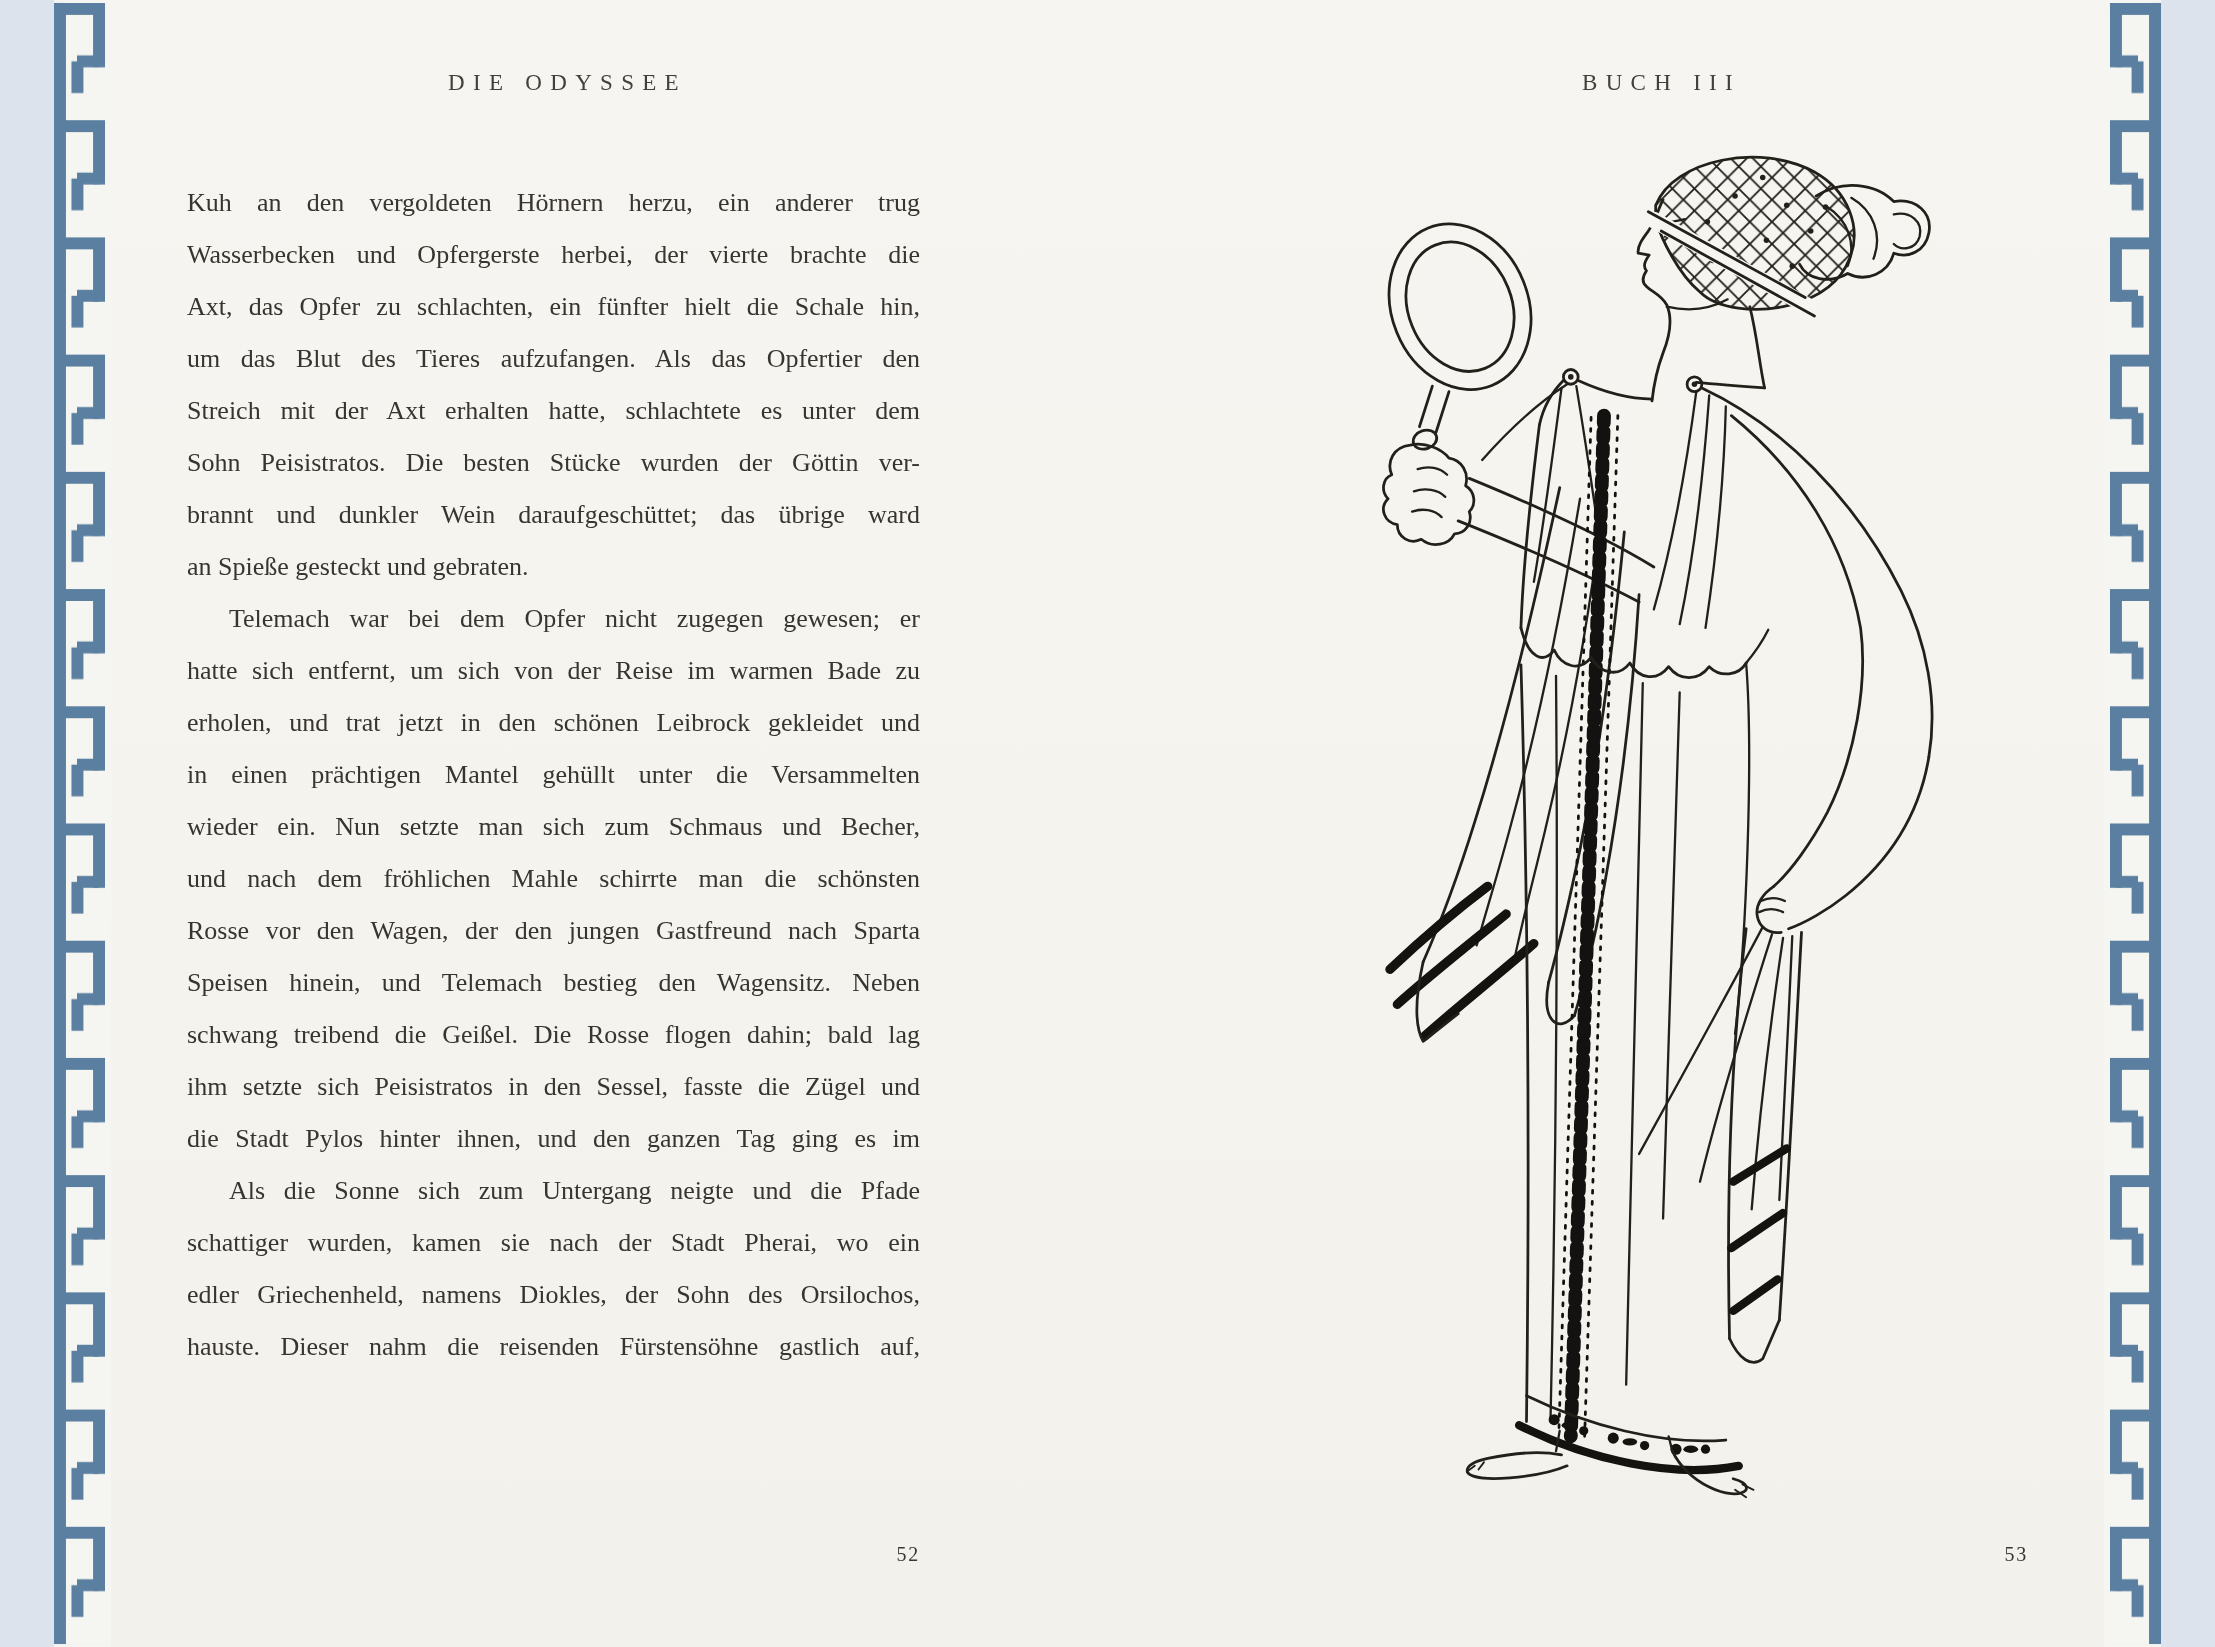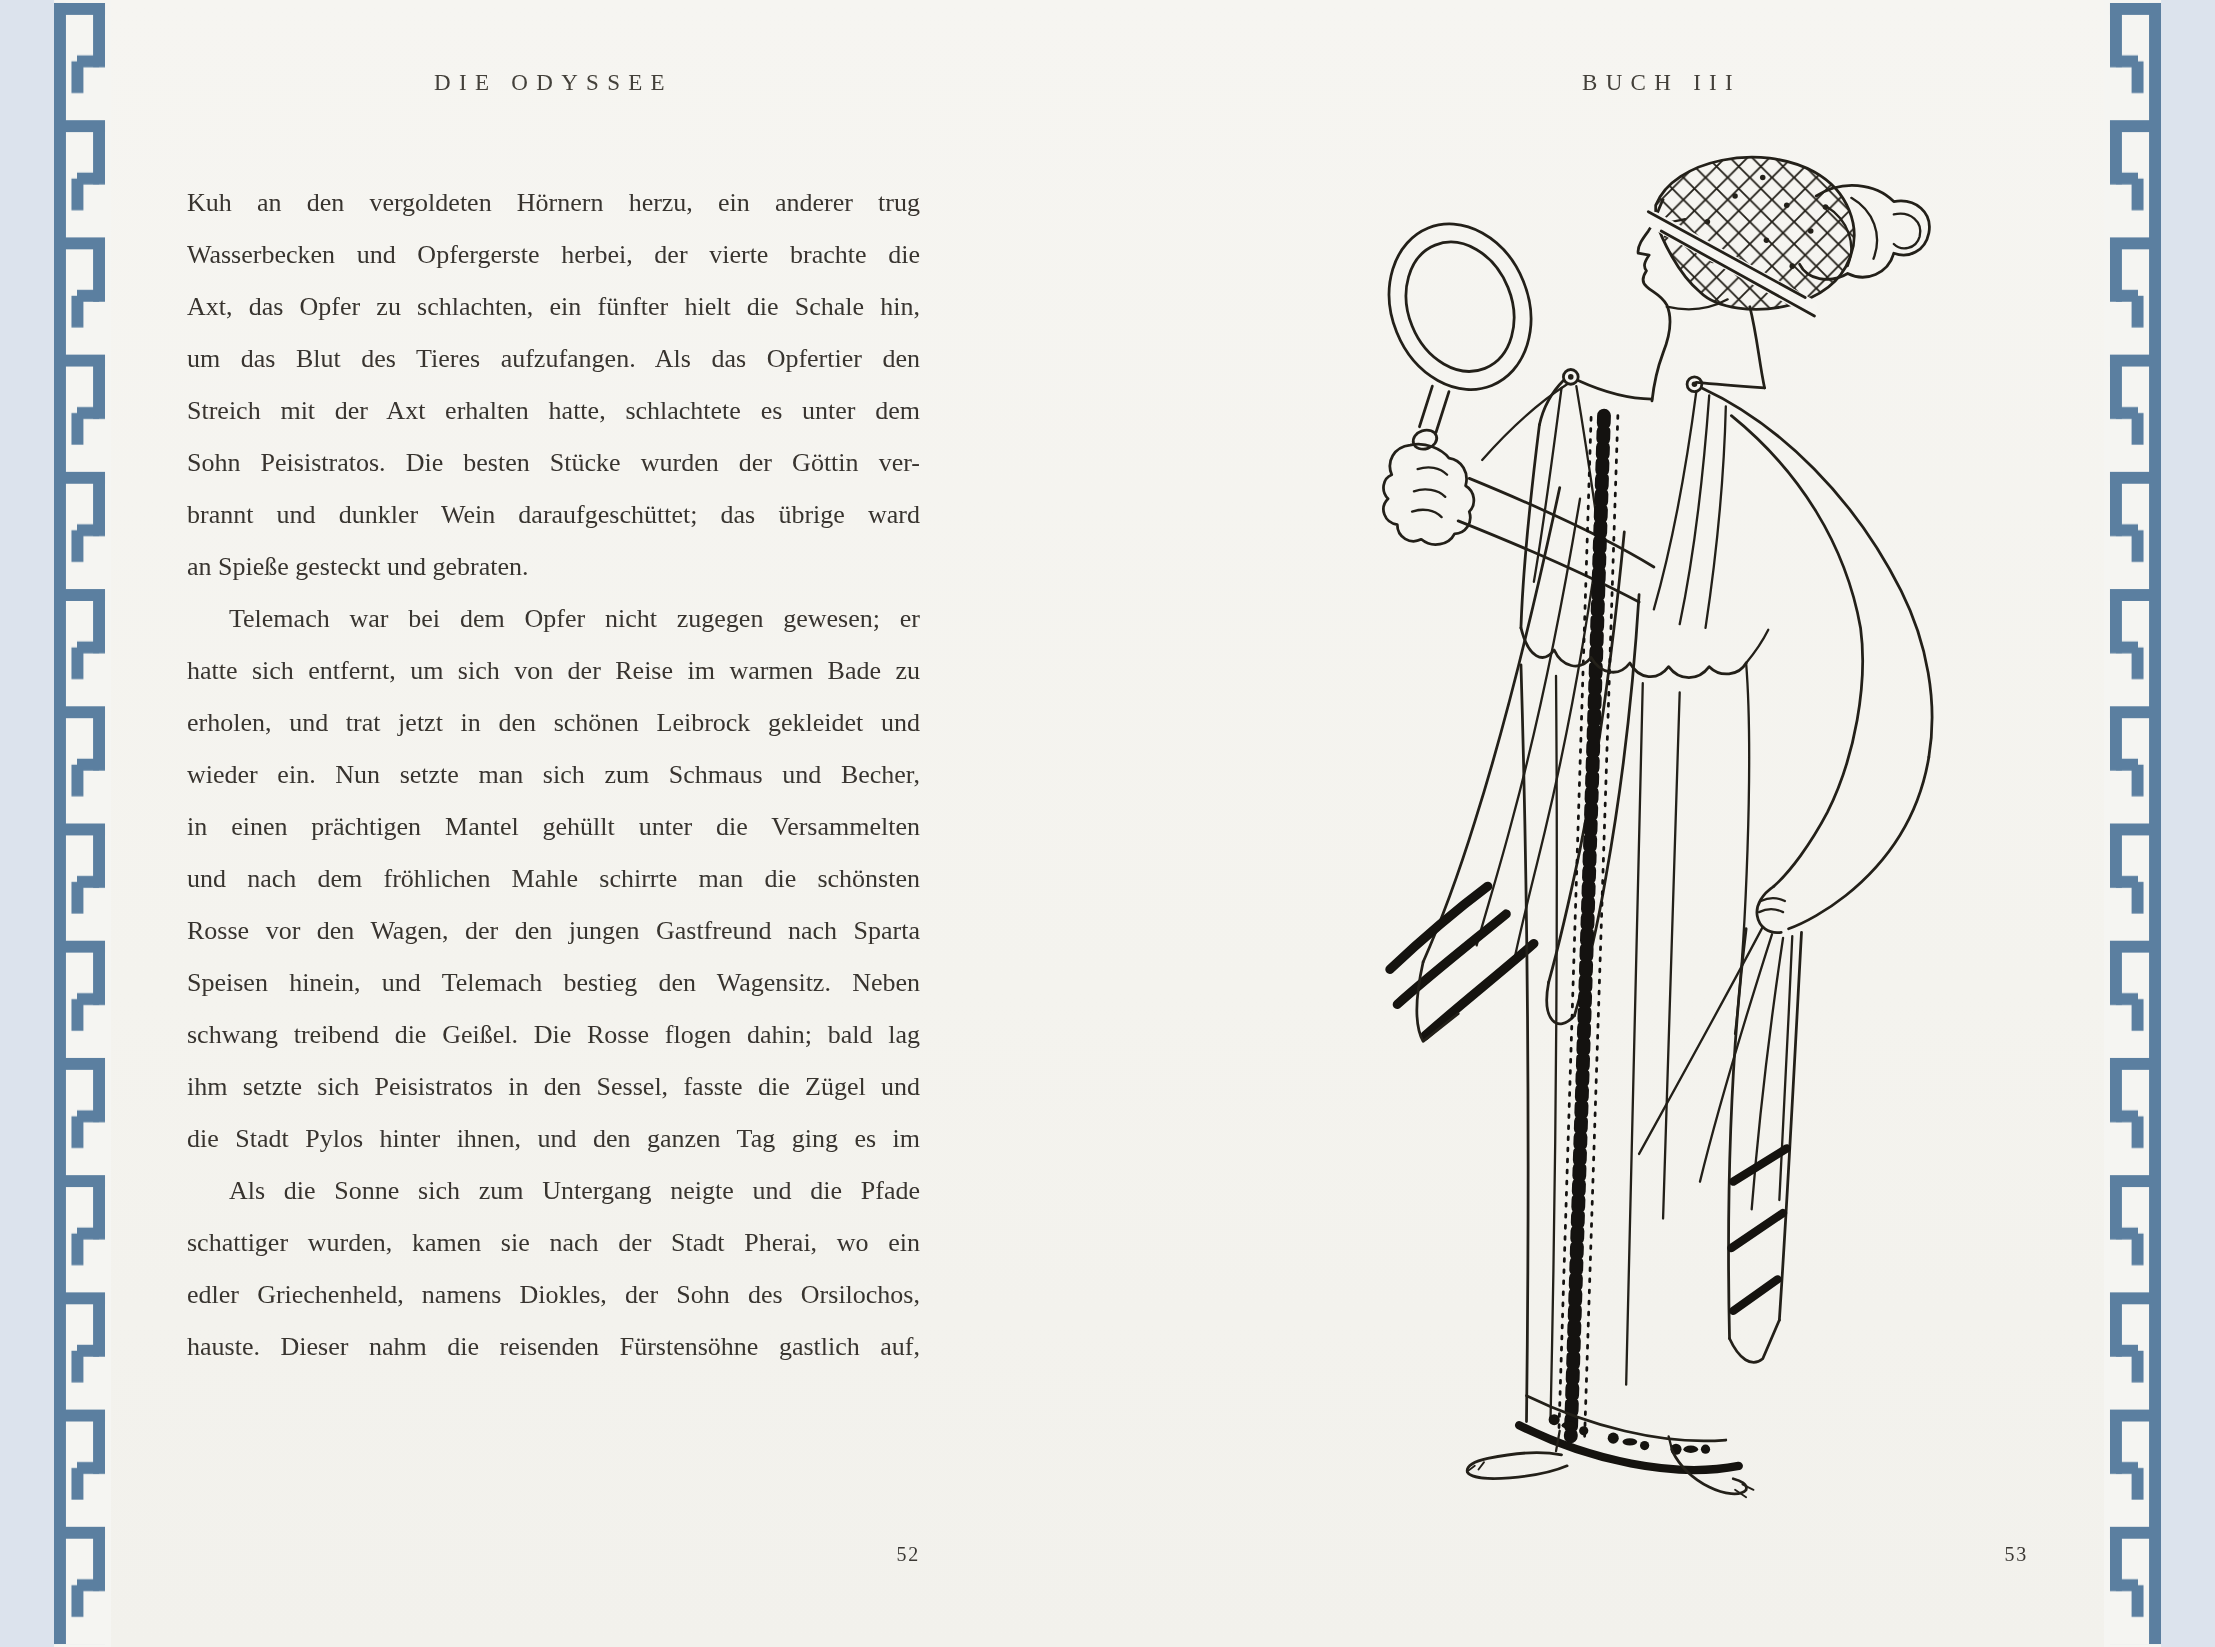--- a/index.html
+++ b/index.html
@@ -15,21 +15,21 @@
   .edge-strip.left{left:0;}
   .edge-strip.right{right:0;}
   .meander{position:absolute;top:0;width:57px;height:1647px;background:#f5f5f2;}
   .meander.left{left:54px;}
   .meander.right{left:2104px;transform:scaleX(-1);}
   .running-head{
     position:absolute;top:70px;width:733px;
     text-align:center;font-size:23px;letter-spacing:8.3px;
     color:#43403a;white-space:nowrap;
   }
-  .running-head.lp{left:187px;}
+  .running-head.lp{left:201px;}
   .running-head.rp{left:1295px;}
   .text-block{
     position:absolute;left:187px;top:177px;width:733px;
   }
   .line{
     height:52px;line-height:52px;
     font-size:26px;
     text-align:justify;text-align-last:justify;
     white-space:nowrap;
     color:#38342f;
@@ -82,22 +82,22 @@
       <div class="line">Wasserbecken und Opfergerste herbei, der vierte brachte die</div>
       <div class="line">Axt, das Opfer zu schlachten, ein fünfter hielt die Schale hin,</div>
       <div class="line">um das Blut des Tieres aufzufangen. Als das Opfertier den</div>
       <div class="line">Streich mit der Axt erhalten hatte, schlachtete es unter dem</div>
       <div class="line">Sohn Peisistratos. Die besten Stücke wurden der Göttin ver-</div>
       <div class="line">brannt und dunkler Wein daraufgeschüttet; das übrige ward</div>
       <div class="line flush">an Spieße gesteckt und gebraten.</div>
       <div class="line indent">Telemach war bei dem Opfer nicht zugegen gewesen; er</div>
       <div class="line">hatte sich entfernt, um sich von der Reise im warmen Bade zu</div>
       <div class="line">erholen, und trat jetzt in den schönen Leibrock gekleidet und</div>
+      <div class="line">in einen prächtigen Mantel gehüllt unter die Versammelten</div>
       <div class="line">wieder ein. Nun setzte man sich zum Schmaus und Becher,</div>
-      <div class="line">in einen prächtigen Mantel gehüllt unter die Versammelten</div>
       <div class="line">und nach dem fröhlichen Mahle schirrte man die schönsten</div>
       <div class="line">Rosse vor den Wagen, der den jungen Gastfreund nach Sparta</div>
       <div class="line">Speisen hinein, und Telemach bestieg den Wagensitz. Neben</div>
       <div class="line">schwang treibend die Geißel. Die Rosse flogen dahin; bald lag</div>
       <div class="line">ihm setzte sich Peisistratos in den Sessel, fasste die Zügel und</div>
       <div class="line">die Stadt Pylos hinter ihnen, und den ganzen Tag ging es im</div>
       <div class="line indent">Als die Sonne sich zum Untergang neigte und die Pfade</div>
       <div class="line">schattiger wurden, kamen sie nach der Stadt Pherai, wo ein</div>
       <div class="line">edler Griechenheld, namens Diokles, der Sohn des Orsilochos,</div>
       <div class="line">hauste. Dieser nahm die reisenden Fürstensöhne gastlich auf,</div>

